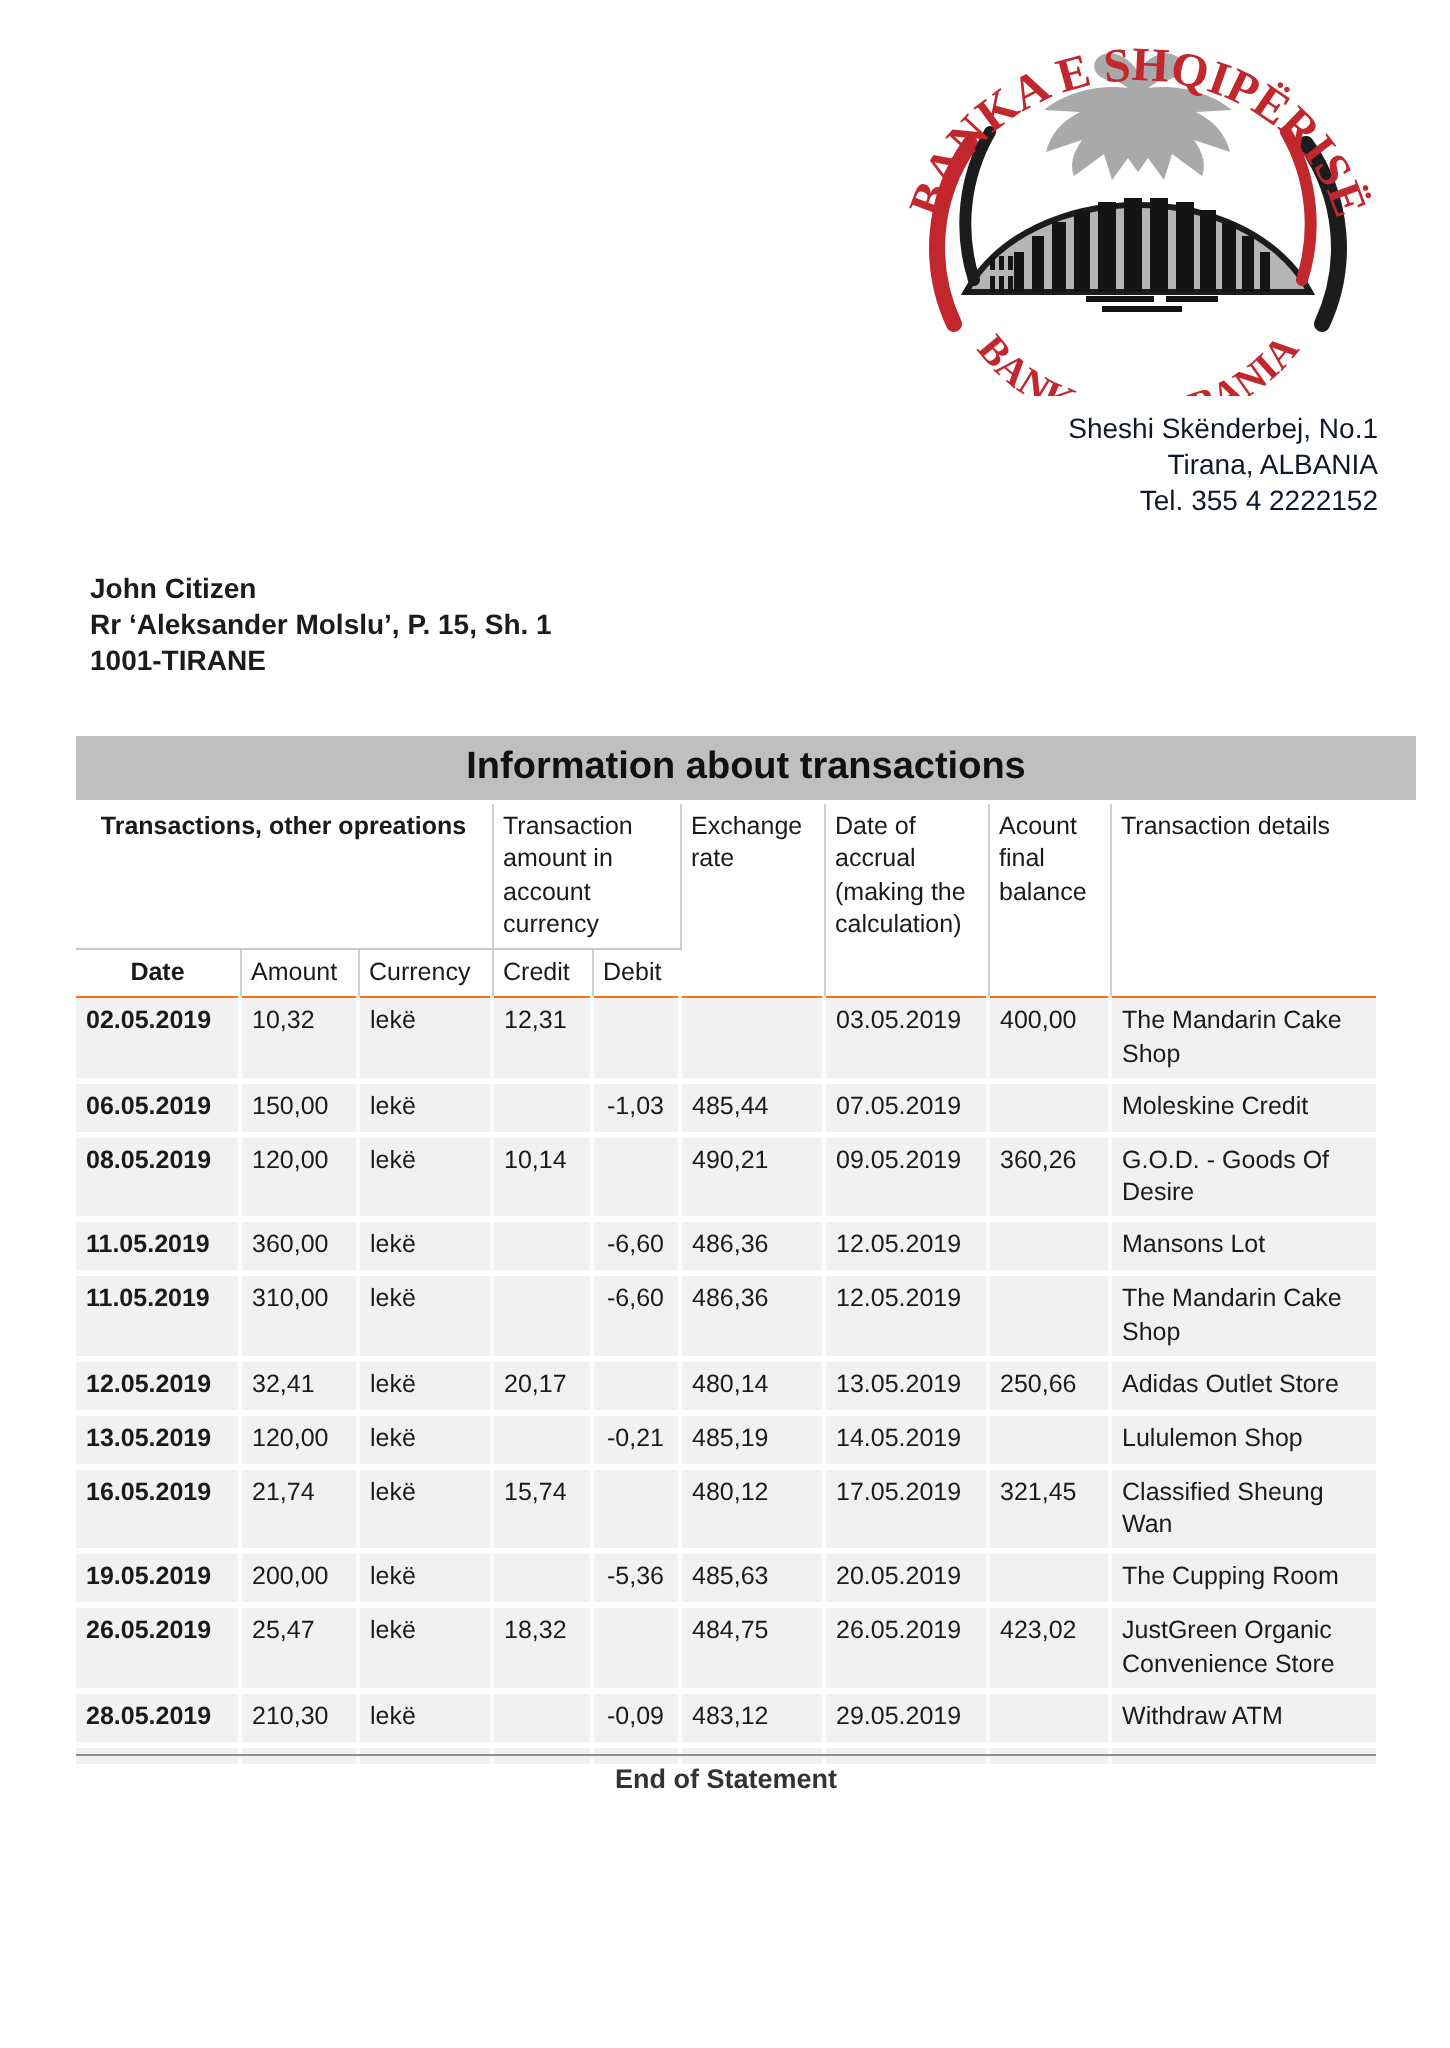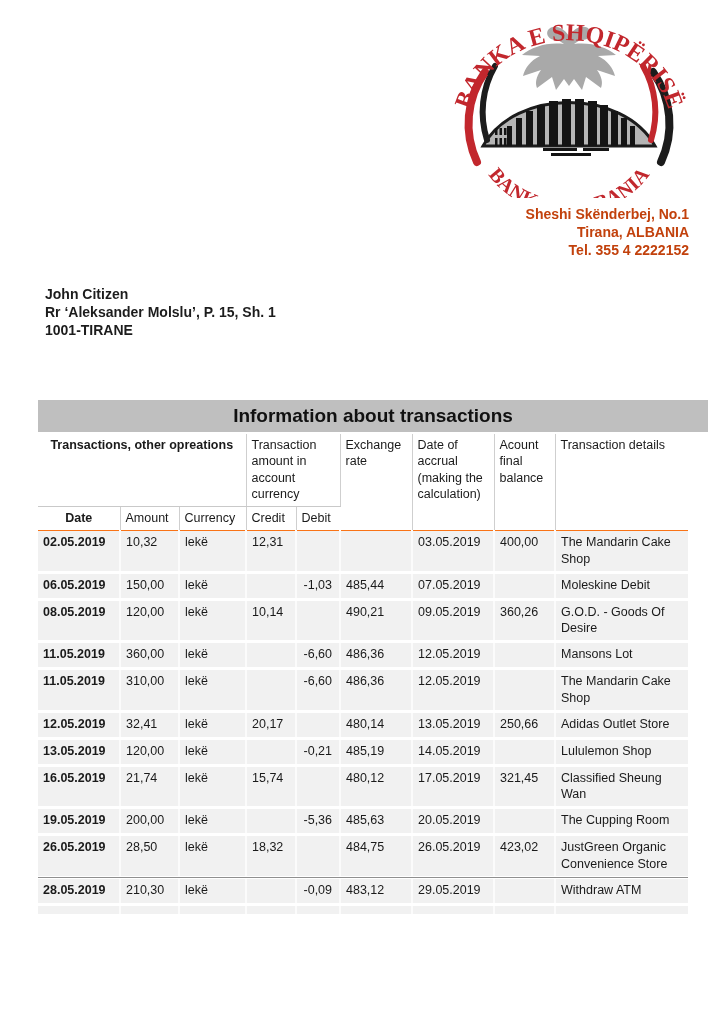--- a/index.html
+++ b/index.html
@@ -16,35 +16,35 @@
   .logo-wrap {
     position: absolute; top: 20px; right: 30px;
     width: 252px; height: 178px;
   }
   .logo-wrap svg { width: 100%; height: 100%; }
 
   
   .bank-address {
     position: absolute; top: 206px; right: 36px;
     text-align: right;
-    font-size: 14px; font-weight: bold; line-height: 1.28;
-    color: #c2410c;
+    font-size: 14px; font-weight: normal; line-height: 1.28;
+    color: #0f172a;
   }
 
   
   .customer {
     position: absolute; top: 261px; left: 45px;
     font-size: 14px; font-weight: bold; line-height: 1.3;
     color: #1c1c1c;
     margin-top: 24px;
   }
 
   
   .statement {
-    position: absolute; top: 368px; left: 38px; width: 670px; margin-top: 32px;
+    position: absolute; top: 368px; left: 38px; width: 670px;
   }
   .title-bar {
     background: #bfbfbf;
     height: 32px;
     display: flex; align-items: center; justify-content: center;
     font-size: 19px; font-weight: bold; color: #111;
     margin-bottom: 2px;
   }
   table.txn {
     width: 650px;
@@ -217,21 +217,21 @@
   </tr>
         <tr>
     <td class="date">06.05.2019</td>
     <td class="amount">150,00</td>
     <td class="curr">lekë</td>
     <td class="credit"></td>
     <td class="debit">-1,03</td>
     <td class="rate">485,44</td>
     <td class="accrual">07.05.2019</td>
     <td class="balance"></td>
-    <td class="details">Moleskine Debit</td>
+    <td class="details">Moleskine Credit</td>
   </tr>
         <tr>
     <td class="date">08.05.2019</td>
     <td class="amount">120,00</td>
     <td class="curr">lekë</td>
     <td class="credit">10,14</td>
     <td class="debit"></td>
     <td class="rate">490,21</td>
     <td class="accrual">09.05.2019</td>
     <td class="balance">360,26</td>
@@ -298,21 +298,21 @@
     <td class="curr">lekë</td>
     <td class="credit"></td>
     <td class="debit">-5,36</td>
     <td class="rate">485,63</td>
     <td class="accrual">20.05.2019</td>
     <td class="balance"></td>
     <td class="details">The Cupping Room</td>
   </tr>
         <tr>
     <td class="date">26.05.2019</td>
-    <td class="amount">28,50</td>
+    <td class="amount">25,47</td>
     <td class="curr">lekë</td>
     <td class="credit">18,32</td>
     <td class="debit"></td>
     <td class="rate">484,75</td>
     <td class="accrual">26.05.2019</td>
     <td class="balance">423,02</td>
     <td class="details">JustGreen Organic Convenience Store</td>
   </tr>
         <tr>
     <td class="date">28.05.2019</td>
@@ -335,13 +335,14 @@
     <td class="accrual"></td>
     <td class="balance"></td>
     <td class="details"></td>
   </tr>
       </tbody>
   </table>
 </div>
 
 <div class="footer">
   <div class="rule"></div>
+  <div class="end-text">End of Statement</div>
 </div>
 
 </body></html>

